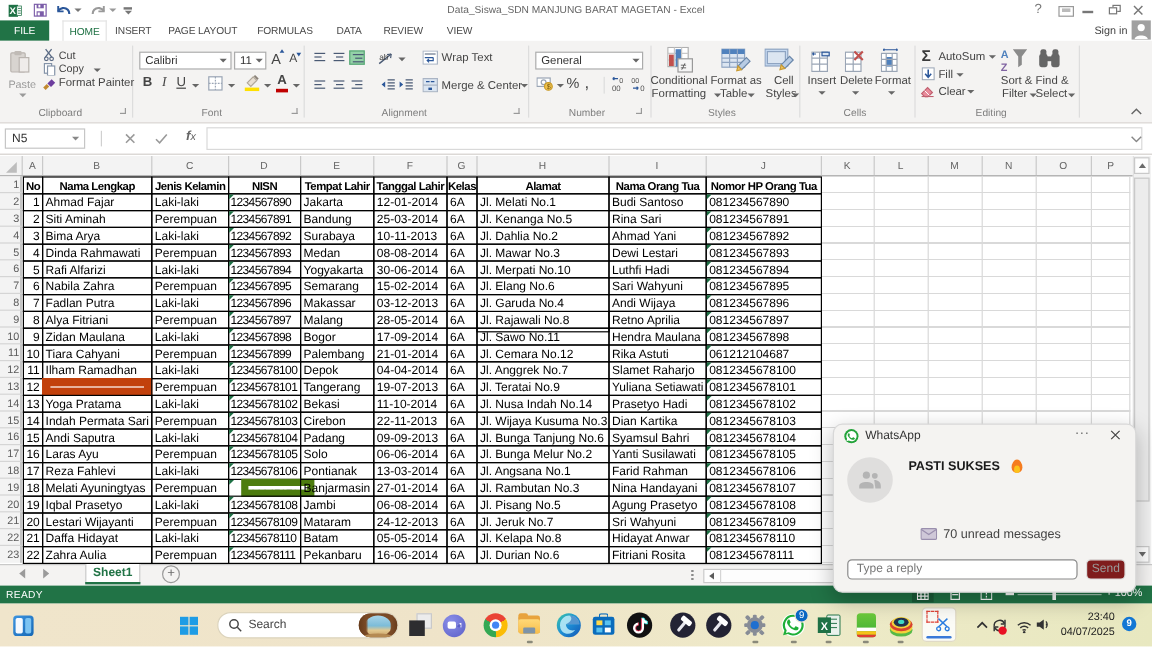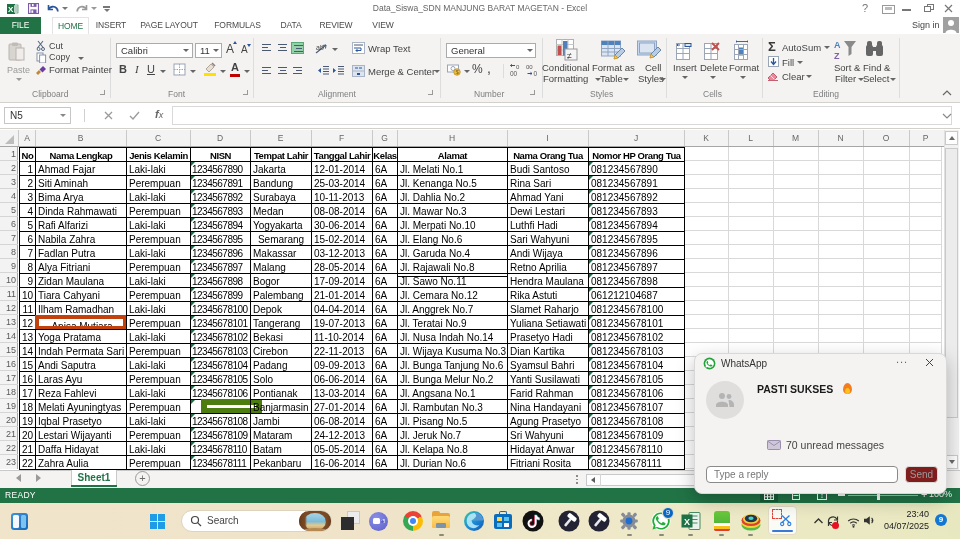--- a/index.html
+++ b/index.html
@@ -501,21 +501,21 @@
 <div class="cell" style="left:372px;top:217px;width:26px;height:15px;border:1px solid #000;padding:1px 2px 0 2px;">6A</div>
 <div class="cell" style="left:397px;top:217px;width:111px;height:15px;border:1px solid #000;padding:1px 2px 0 2px;">Jl. Merpati No.10</div>
 <div class="cell" style="left:507px;top:217px;width:82px;height:15px;border:1px solid #000;padding:1px 2px 0 2px;">Luthfi Hadi</div>
 <div class="cell" style="left:588px;top:217px;width:97px;height:15px;border:1px solid #000;padding:1px 2px 0 2px;">081234567894</div>
 <div class="gt" style="left:191px;top:218px;"></div>
 <div class="gt" style="left:589px;top:218px;"></div>
 <div class="cell" style="left:19px;top:231px;width:17px;height:15px;border:1px solid #000;text-align:right;padding:1px 2px 0 2px;">6</div>
 <div class="cell" style="left:35px;top:231px;width:92px;height:15px;border:1px solid #000;padding:1px 2px 0 2px;">Nabila Zahra</div>
 <div class="cell" style="left:126px;top:231px;width:65px;height:15px;border:1px solid #000;padding:1px 2px 0 2px;">Perempuan</div>
 <div class="cell" style="left:190px;top:231px;width:61px;height:15px;border:1px solid #000;padding:1px 1px 0 1px;letter-spacing:-0.5px;">1234567895</div>
-<div class="cell" style="left:250px;top:231px;width:62px;height:15px;border:1px solid #000;padding:1px 2px 0 2px;text-align:center;">Semarang</div>
+<div class="cell" style="left:250px;top:231px;width:62px;height:15px;border:1px solid #000;padding:1px 2px 0 2px;">Semarang</div>
 <div class="cell" style="left:311px;top:231px;width:62px;height:15px;border:1px solid #000;padding:1px 2px 0 2px;">15-02-2014</div>
 <div class="cell" style="left:372px;top:231px;width:26px;height:15px;border:1px solid #000;padding:1px 2px 0 2px;">6A</div>
 <div class="cell" style="left:397px;top:231px;width:111px;height:15px;border:1px solid #000;padding:1px 2px 0 2px;">Jl. Elang No.6</div>
 <div class="cell" style="left:507px;top:231px;width:82px;height:15px;border:1px solid #000;padding:1px 2px 0 2px;">Sari Wahyuni</div>
 <div class="cell" style="left:588px;top:231px;width:97px;height:15px;border:1px solid #000;padding:1px 2px 0 2px;">081234567895</div>
 <div class="gt" style="left:191px;top:232px;"></div>
 <div class="gt" style="left:589px;top:232px;"></div>
 <div class="cell" style="left:19px;top:245px;width:17px;height:15px;border:1px solid #000;text-align:right;padding:1px 2px 0 2px;">7</div>
 <div class="cell" style="left:35px;top:245px;width:92px;height:15px;border:1px solid #000;padding:1px 2px 0 2px;">Fadlan Putra</div>
 <div class="cell" style="left:126px;top:245px;width:65px;height:15px;border:1px solid #000;padding:1px 2px 0 2px;">Laki-laki</div>
@@ -570,21 +570,21 @@
 <div class="cell" style="left:190px;top:301px;width:61px;height:15px;border:1px solid #000;padding:1px 1px 0 1px;letter-spacing:-0.5px;">12345678100</div>
 <div class="cell" style="left:250px;top:301px;width:62px;height:15px;border:1px solid #000;padding:1px 2px 0 2px;">Depok</div>
 <div class="cell" style="left:311px;top:301px;width:62px;height:15px;border:1px solid #000;padding:1px 2px 0 2px;">04-04-2014</div>
 <div class="cell" style="left:372px;top:301px;width:26px;height:15px;border:1px solid #000;padding:1px 2px 0 2px;">6A</div>
 <div class="cell" style="left:397px;top:301px;width:111px;height:15px;border:1px solid #000;padding:1px 2px 0 2px;">Jl. Anggrek No.7</div>
 <div class="cell" style="left:507px;top:301px;width:82px;height:15px;border:1px solid #000;padding:1px 2px 0 2px;">Slamet Raharjo</div>
 <div class="cell" style="left:588px;top:301px;width:97px;height:15px;border:1px solid #000;padding:1px 2px 0 2px;">0812345678100</div>
 <div class="gt" style="left:191px;top:302px;"></div>
 <div class="gt" style="left:589px;top:302px;"></div>
 <div class="cell" style="left:19px;top:315px;width:17px;height:15px;border:1px solid #000;text-align:right;padding:1px 2px 0 2px;">12</div>
-<div class="cell" style="left:35px;top:315px;width:92px;height:15px;border:4px solid #c2410c;padding:1px 0 0 2px;text-align:center;">Anisa Mutiara</div>
+<div class="cell" style="left:35px;top:315px;width:92px;height:15px;border:7px solid #c2410c;padding:1px 0 0 2px;text-align:center;">Anisa Mutiara</div>
 <div class="cell" style="left:126px;top:315px;width:65px;height:15px;border:1px solid #000;padding:1px 2px 0 2px;">Perempuan</div>
 <div class="cell" style="left:190px;top:315px;width:61px;height:15px;border:1px solid #000;padding:1px 1px 0 1px;letter-spacing:-0.5px;">12345678101</div>
 <div class="cell" style="left:250px;top:315px;width:62px;height:15px;border:1px solid #000;padding:1px 2px 0 2px;">Tangerang</div>
 <div class="cell" style="left:311px;top:315px;width:62px;height:15px;border:1px solid #000;padding:1px 2px 0 2px;">19-07-2013</div>
 <div class="cell" style="left:372px;top:315px;width:26px;height:15px;border:1px solid #000;padding:1px 2px 0 2px;">6A</div>
 <div class="cell" style="left:397px;top:315px;width:111px;height:15px;border:1px solid #000;padding:1px 2px 0 2px;">Jl. Teratai No.9</div>
 <div class="cell" style="left:507px;top:315px;width:82px;height:15px;border:1px solid #000;padding:1px 2px 0 2px;">Yuliana Setiawati</div>
 <div class="cell" style="left:588px;top:315px;width:97px;height:15px;border:1px solid #000;padding:1px 2px 0 2px;">0812345678101</div>
 <div class="gt" style="left:191px;top:316px;"></div>
 <div class="gt" style="left:589px;top:316px;"></div>

